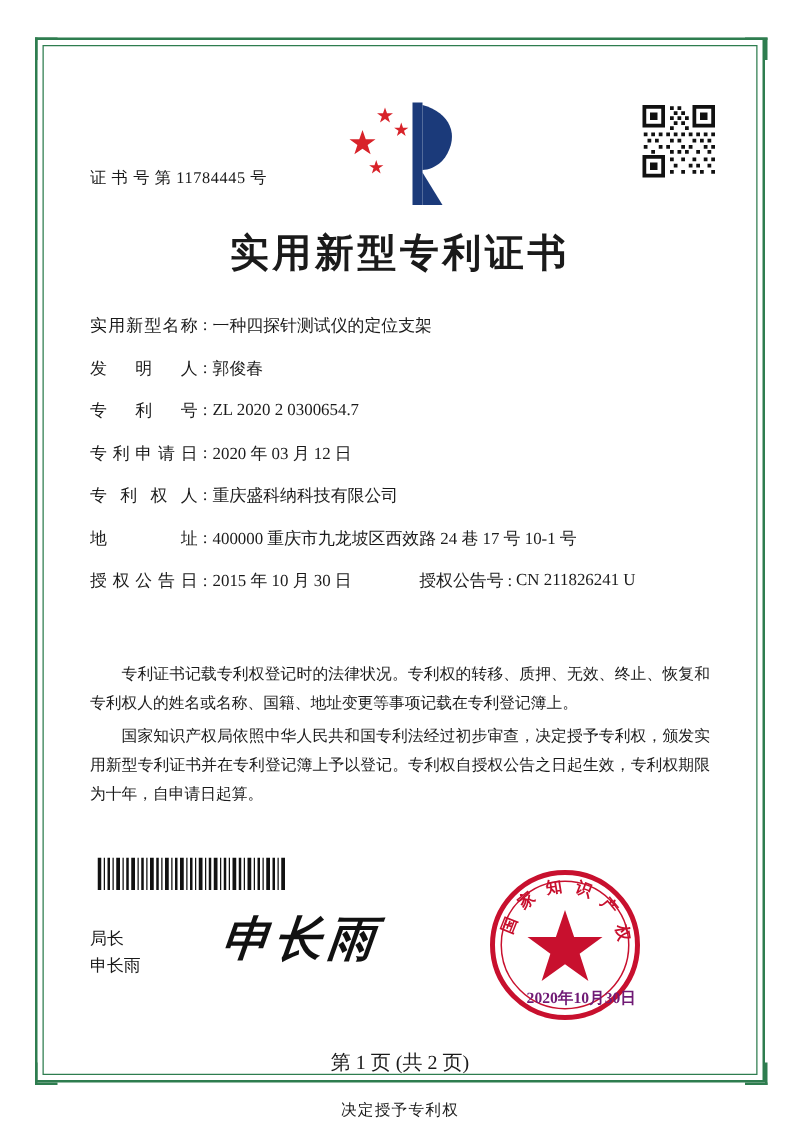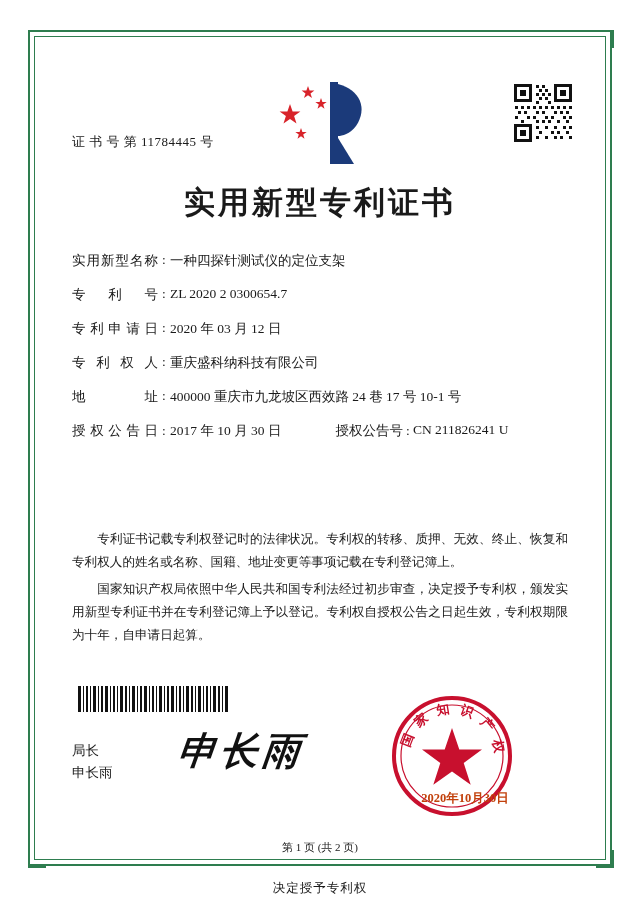--- a/index.html
+++ b/index.html
@@ -164,31 +164,31 @@
     position: absolute;
     left: 388px; top: 692px;
     width: 128px; height: 128px;
   }
   .seal-date {
     position: absolute;
     left: 390px; top: 790px;
     width: 150px;
     text-align: center;
     font-size: 12.5px;
-    color: #c2410c;
+    color: #701a75;
     font-weight: bold;
   }
 
   
   .page-num {
     position: absolute;
     left: 0; top: 840px;
     width: 640px;
     text-align: center;
-    font-size: 11px;
+    font-size: 16px;
   }
   .footnote {
     position: absolute;
     left: 0; top: 880px;
     width: 640px;
     text-align: center;
     font-size: 12.5px;
     letter-spacing: 1px;
   }
 </style>
@@ -299,39 +299,42 @@
   </div>
 
   <div class="title">实用新型专利证书</div>
 
   <div class="fields">
 
     <div class="field-row">
       <span class="field-label">实用新型名称</span><span class="field-sep">:</span><span class="field-value">一种四探针测试仪的定位支架</span>
     </div>
 
+    <div class="field-row">
+      <span class="field-label">发　明　人</span><span class="field-sep">:</span><span class="field-value">郭俊春</span>
+    </div>
 
     <div class="field-row">
       <span class="field-label">专　利　号</span><span class="field-sep">:</span><span class="field-value">ZL 2020 2 0300654.7</span>
     </div>
 
     <div class="field-row">
       <span class="field-label">专利申请日</span><span class="field-sep">:</span><span class="field-value">2020 年 03 月 12 日</span>
     </div>
 
     <div class="field-row">
       <span class="field-label">专 利 权 人</span><span class="field-sep">:</span><span class="field-value">重庆盛科纳科技有限公司</span>
     </div>
 
     <div class="field-row">
       <span class="field-label">地　　　址</span><span class="field-sep">:</span><span class="field-value">400000  重庆市九龙坡区西效路 24 巷 17 号 10-1 号</span>
     </div>
 
     <div class="field-row dual">
-      <span class="field-label">授权公告日</span><span class="field-sep">:</span><span class="field-value">2017 年 10 月 30 日</span><span class="sub-label">授权公告号</span><span class="sub-sep">:</span><span class="field-value">CN 211826241 U</span>
+      <span class="field-label">授权公告日</span><span class="field-sep">:</span><span class="field-value">2015 年 10 月 30 日</span><span class="sub-label">授权公告号</span><span class="sub-sep">:</span><span class="field-value">CN 211826241 U</span>
     </div>
 
   </div>
 
   <div class="paras">
     <p>专利证书记载专利权登记时的法律状况。专利权的转移、质押、无效、终止、恢复和专利权人的姓名或名称、国籍、地址变更等事项记载在专利登记簿上。</p>
     <p>国家知识产权局依照中华人民共和国专利法经过初步审查，决定授予专利权，颁发实用新型专利证书并在专利登记簿上予以登记。专利权自授权公告之日起生效，专利权期限为十年，自申请日起算。</p>
   </div>
 
   <div class="barcode">

